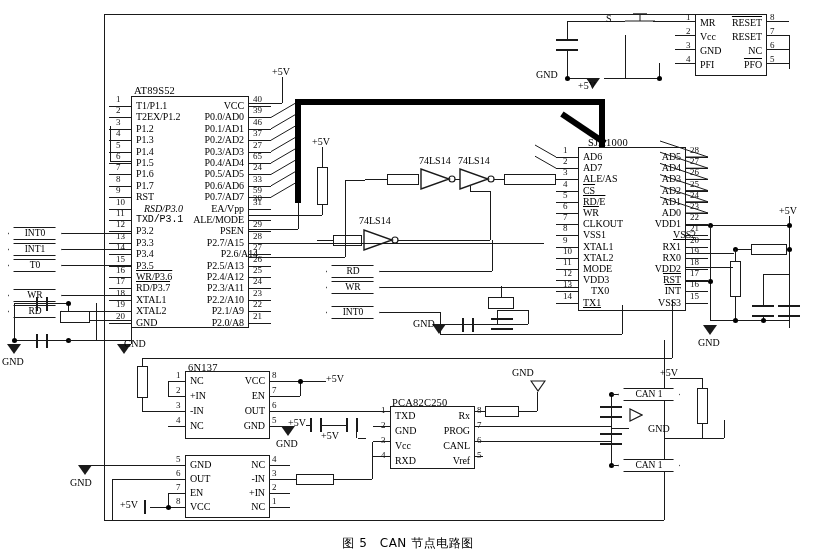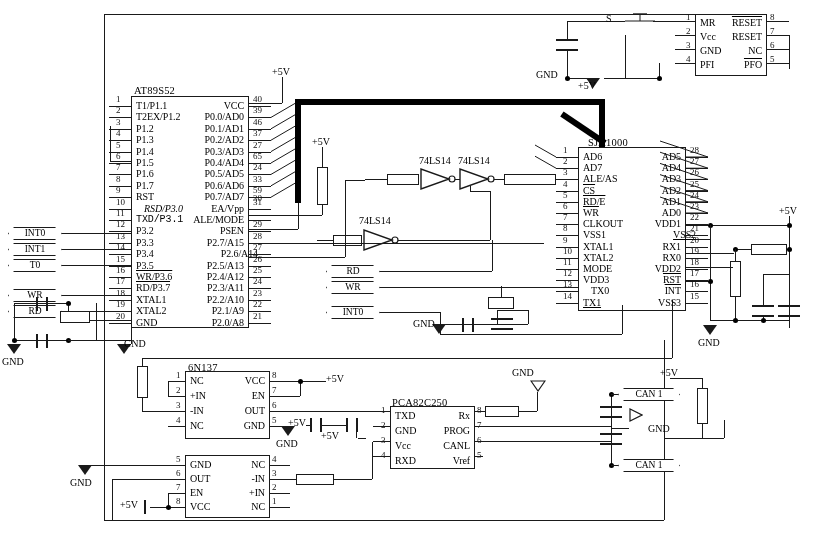--- a/index.html
+++ b/index.html
@@ -516,20 +516,21 @@
 
   <div class="wire h" style="left:249px;top:229px;width:49px;"></div>
   <div class="wire v" style="left:298px;top:203px;height:26px;"></div>
   <div class="wire h" style="left:249px;top:243px;width:295px;"></div>
   <div class="wire h" style="left:249px;top:257px;width:96px;"></div>
   <div class="wire v" style="left:345px;top:180px;height:77px;"></div>
   <div class="wire h" style="left:345px;top:180px;width:20px;"></div>
 
   <div class="wire h" style="left:249px;top:215px;width:0px;"></div>
 
+  <div id="caption">图 5　CAN 节点电路图</div>
 
 <div class="pinlabel" style="left:136px;top:101px;">T1/P1.1</div>
     <div class="pinnum" style="left:116px;top:95px;">1</div>
     <div class="wire h" style="left:109px;top:106px;width:22px;"></div>
     <div class="pinlabel" style="left:136px;top:112.4px;">T2EX/P1.2</div>
     <div class="pinnum" style="left:116px;top:106.4px;">2</div>
     <div class="wire h" style="left:109px;top:117.4px;width:22px;"></div>
     <div class="pinlabel" style="left:136px;top:123.8px;">P1.2</div>
     <div class="pinnum" style="left:116px;top:117.8px;">3</div>
     <div class="wire h" style="left:109px;top:128.8px;width:22px;"></div>

